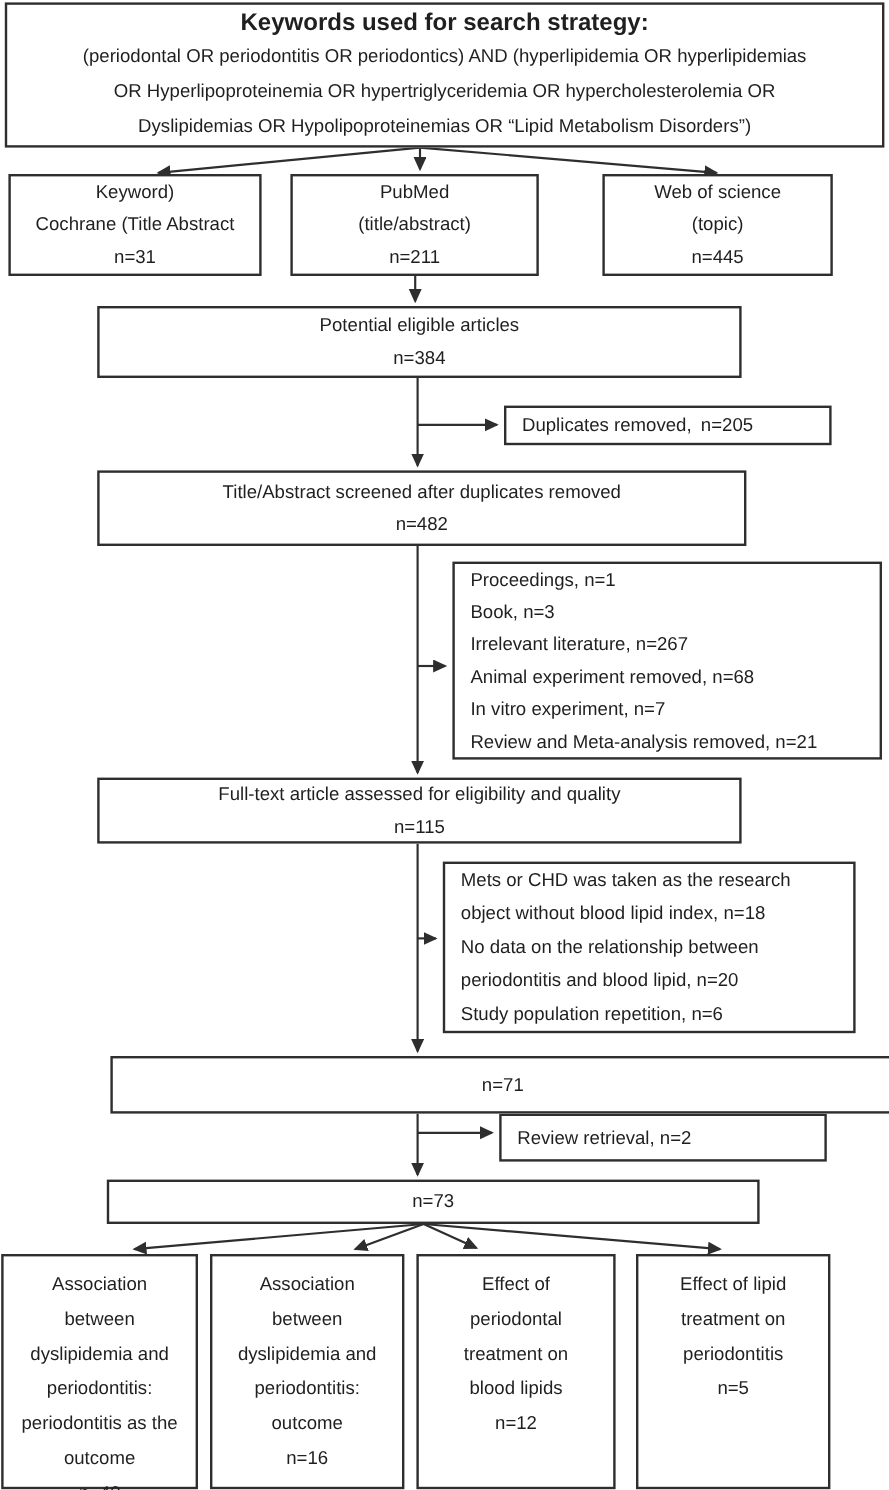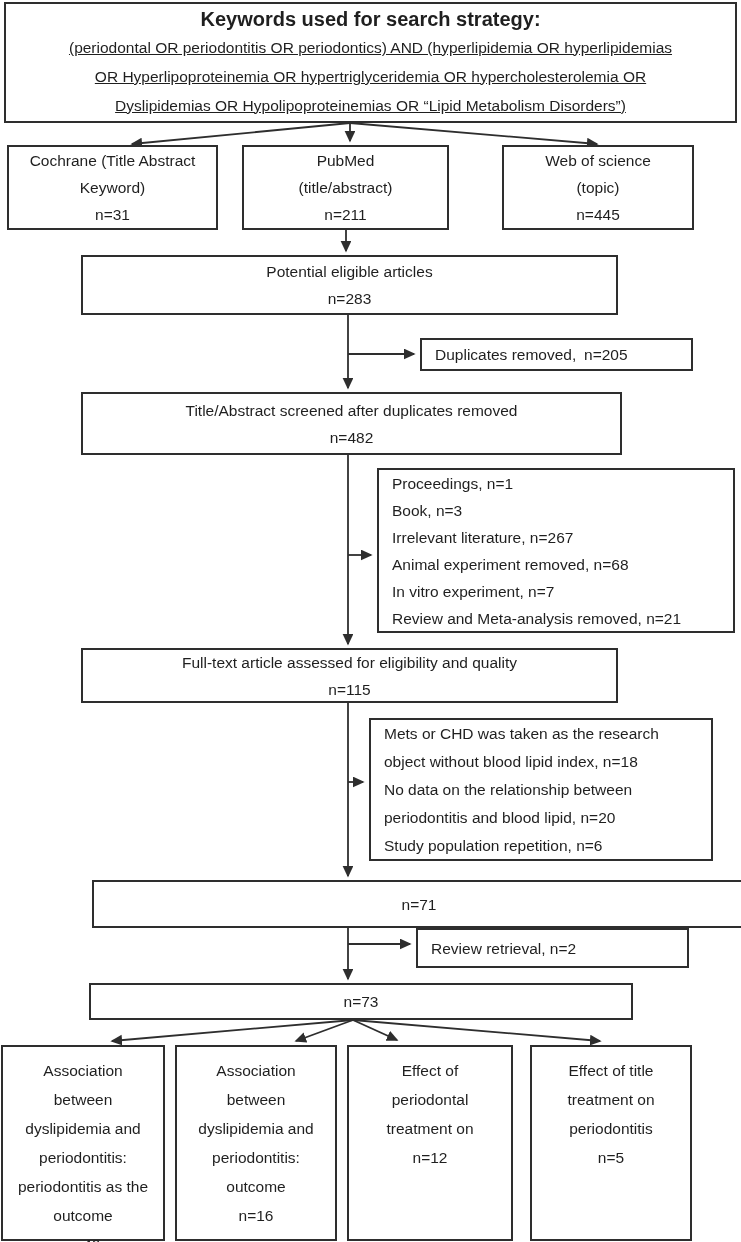--- a/index.html
+++ b/index.html
@@ -10,21 +10,21 @@
   svg.connectors{position:absolute;left:0;top:0;width:741px;height:1242px;}
   .box{
     position:absolute;box-sizing:border-box;border:2px solid #2e2e2e;background:#ffffff;
     display:flex;flex-direction:column;justify-content:center;align-items:center;
     text-align:center;font-size:15.5px;line-height:27px;
   }
   .box .line{width:100%;}
   
   .b-keywords{left:4px;top:2px;width:733px;height:121px;}
   .kw-title{font-weight:bold;font-size:20px;line-height:27px;}
-  .b-keywords .line{line-height:29px;text-decoration:underline;}
+  .b-keywords .line{line-height:29px;}
   
   .b-cochrane{left:7px;top:145px;width:211px;height:85px;}
   .b-pubmed{left:242px;top:145px;width:207px;height:85px;}
   .b-wos{left:502px;top:145px;width:192px;height:85px;}
   
   .b-potential{left:81px;top:255px;width:537px;height:60px;}
   .b-titleabs{left:81px;top:392px;width:541px;height:63px;}
   .b-fulltext{left:81px;top:648px;width:537px;height:55px;}
   .b-n71{left:92px;top:880px;width:654px;height:48px;}
   .b-n73{left:89px;top:983px;width:544px;height:37px;}
@@ -78,38 +78,38 @@
   <div class="box b-keywords">
     <div class="kw-title">Keywords used for search strategy:</div>
     <div class="kw-lines" style="width:100%;">
         <div class="line">(periodontal OR periodontitis OR periodontics) AND (hyperlipidemia OR hyperlipidemias</div>
         <div class="line">OR Hyperlipoproteinemia OR hypertriglyceridemia OR hypercholesterolemia OR</div>
         <div class="line">Dyslipidemias OR Hypolipoproteinemias OR “Lipid Metabolism Disorders”)</div>
       </div>
   </div>
 
   <div class="box b-cochrane">
+      <div class="line">Keyword)</div>
       <div class="line">Cochrane (Title Abstract</div>
-      <div class="line">Keyword)</div>
       <div class="line">n=31</div>
     </div>
   <div class="box b-pubmed">
       <div class="line">PubMed</div>
       <div class="line">(title/abstract)</div>
       <div class="line">n=211</div>
     </div>
   <div class="box b-wos">
       <div class="line">Web of science</div>
       <div class="line">(topic)</div>
       <div class="line">n=445</div>
     </div>
 
   <div class="box b-potential">
       <div class="line">Potential eligible articles</div>
-      <div class="line">n=283</div>
+      <div class="line">n=384</div>
     </div>
   <div class="box b-duplicates left-align">
       <div class="line">Duplicates removed, n=205</div>
     </div>
   <div class="box b-titleabs">
       <div class="line">Title/Abstract screened after duplicates removed</div>
       <div class="line">n=482</div>
     </div>
   <div class="box b-excl1 left-align">
       <div class="line">Proceedings, n=1</div>
@@ -154,22 +154,23 @@
       <div class="line">between</div>
       <div class="line">dyslipidemia and</div>
       <div class="line">periodontitis:</div>
       <div class="line">outcome</div>
       <div class="line">n=16</div>
     </div>
   <div class="box b-cat3 cat">
       <div class="line">Effect of</div>
       <div class="line">periodontal</div>
       <div class="line">treatment on</div>
+      <div class="line">blood lipids</div>
       <div class="line">n=12</div>
     </div>
   <div class="box b-cat4 cat">
-      <div class="line">Effect of title</div>
+      <div class="line">Effect of lipid</div>
       <div class="line">treatment on</div>
       <div class="line">periodontitis</div>
       <div class="line">n=5</div>
     </div>
 
 </div>
 
 </body></html>

